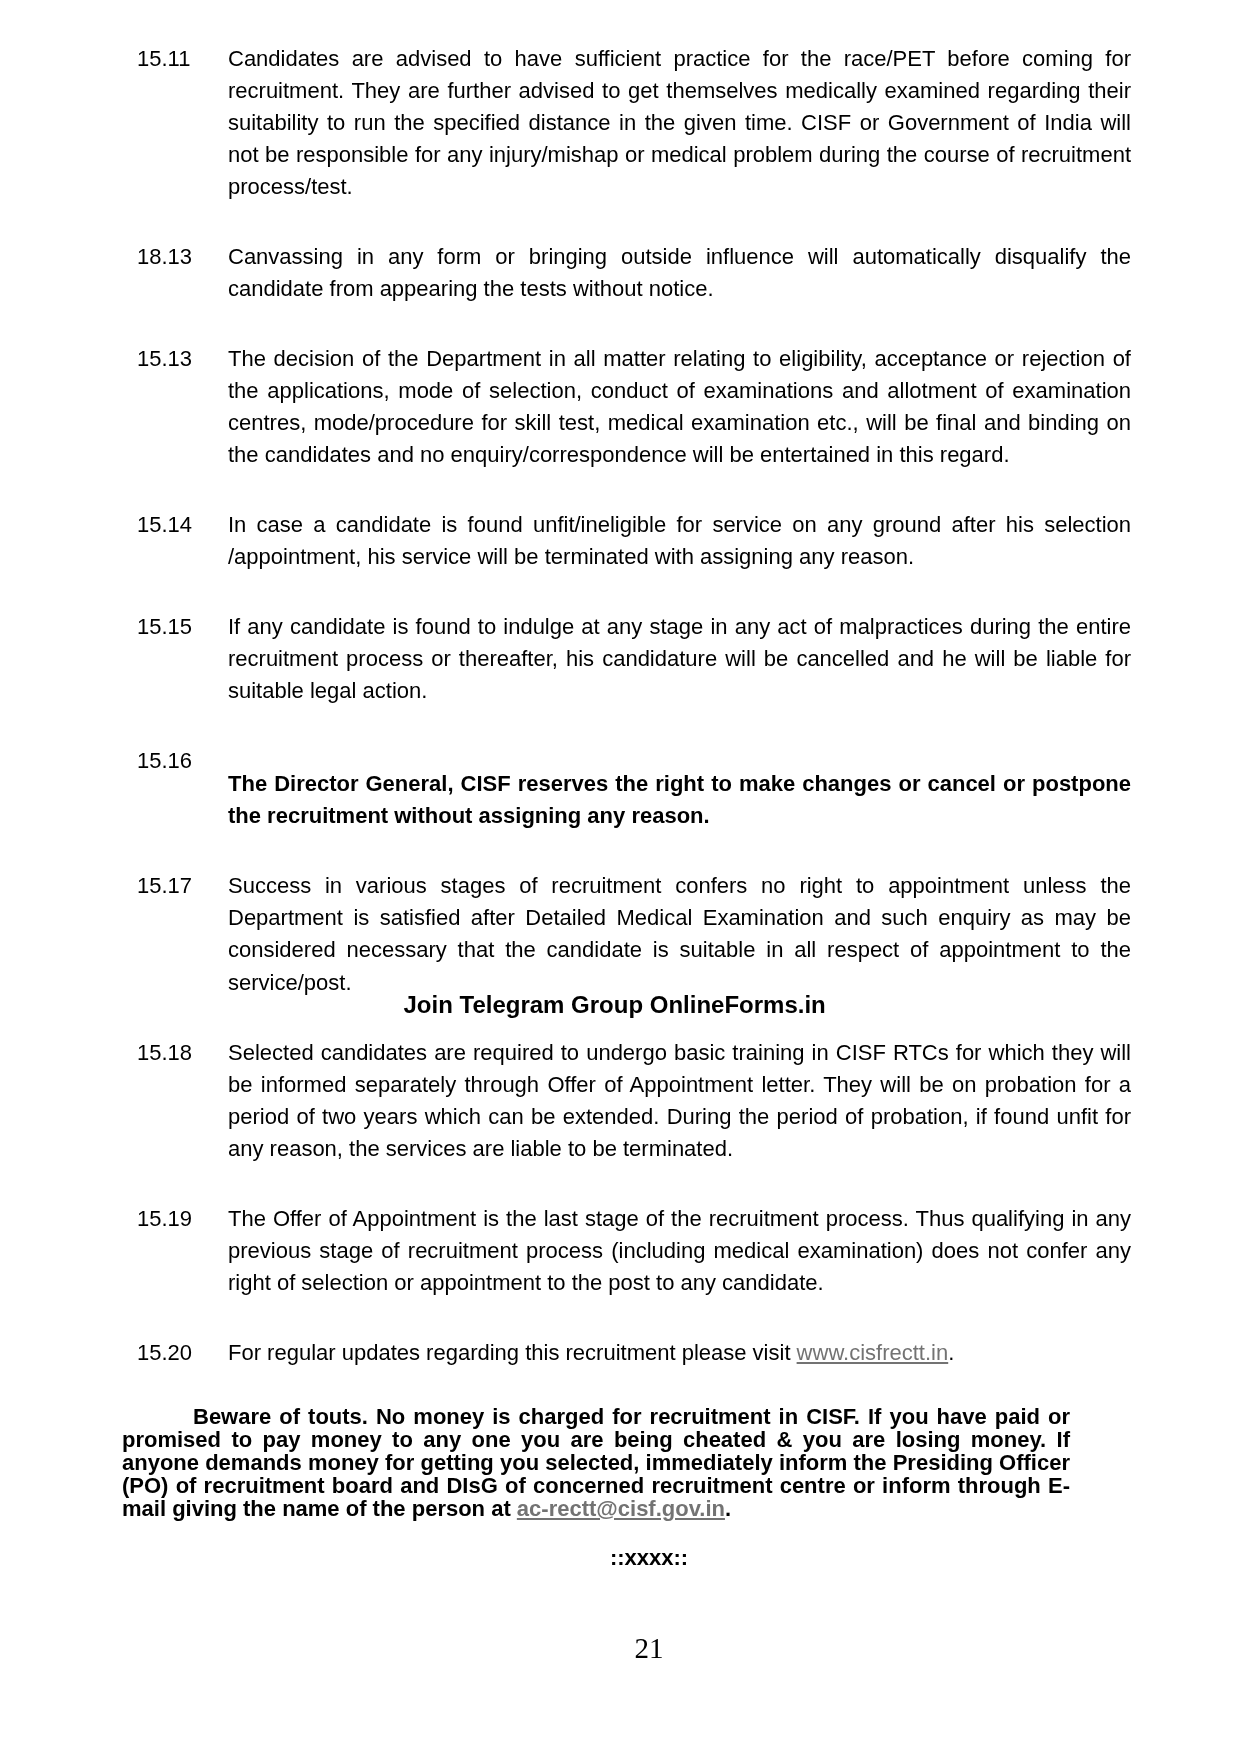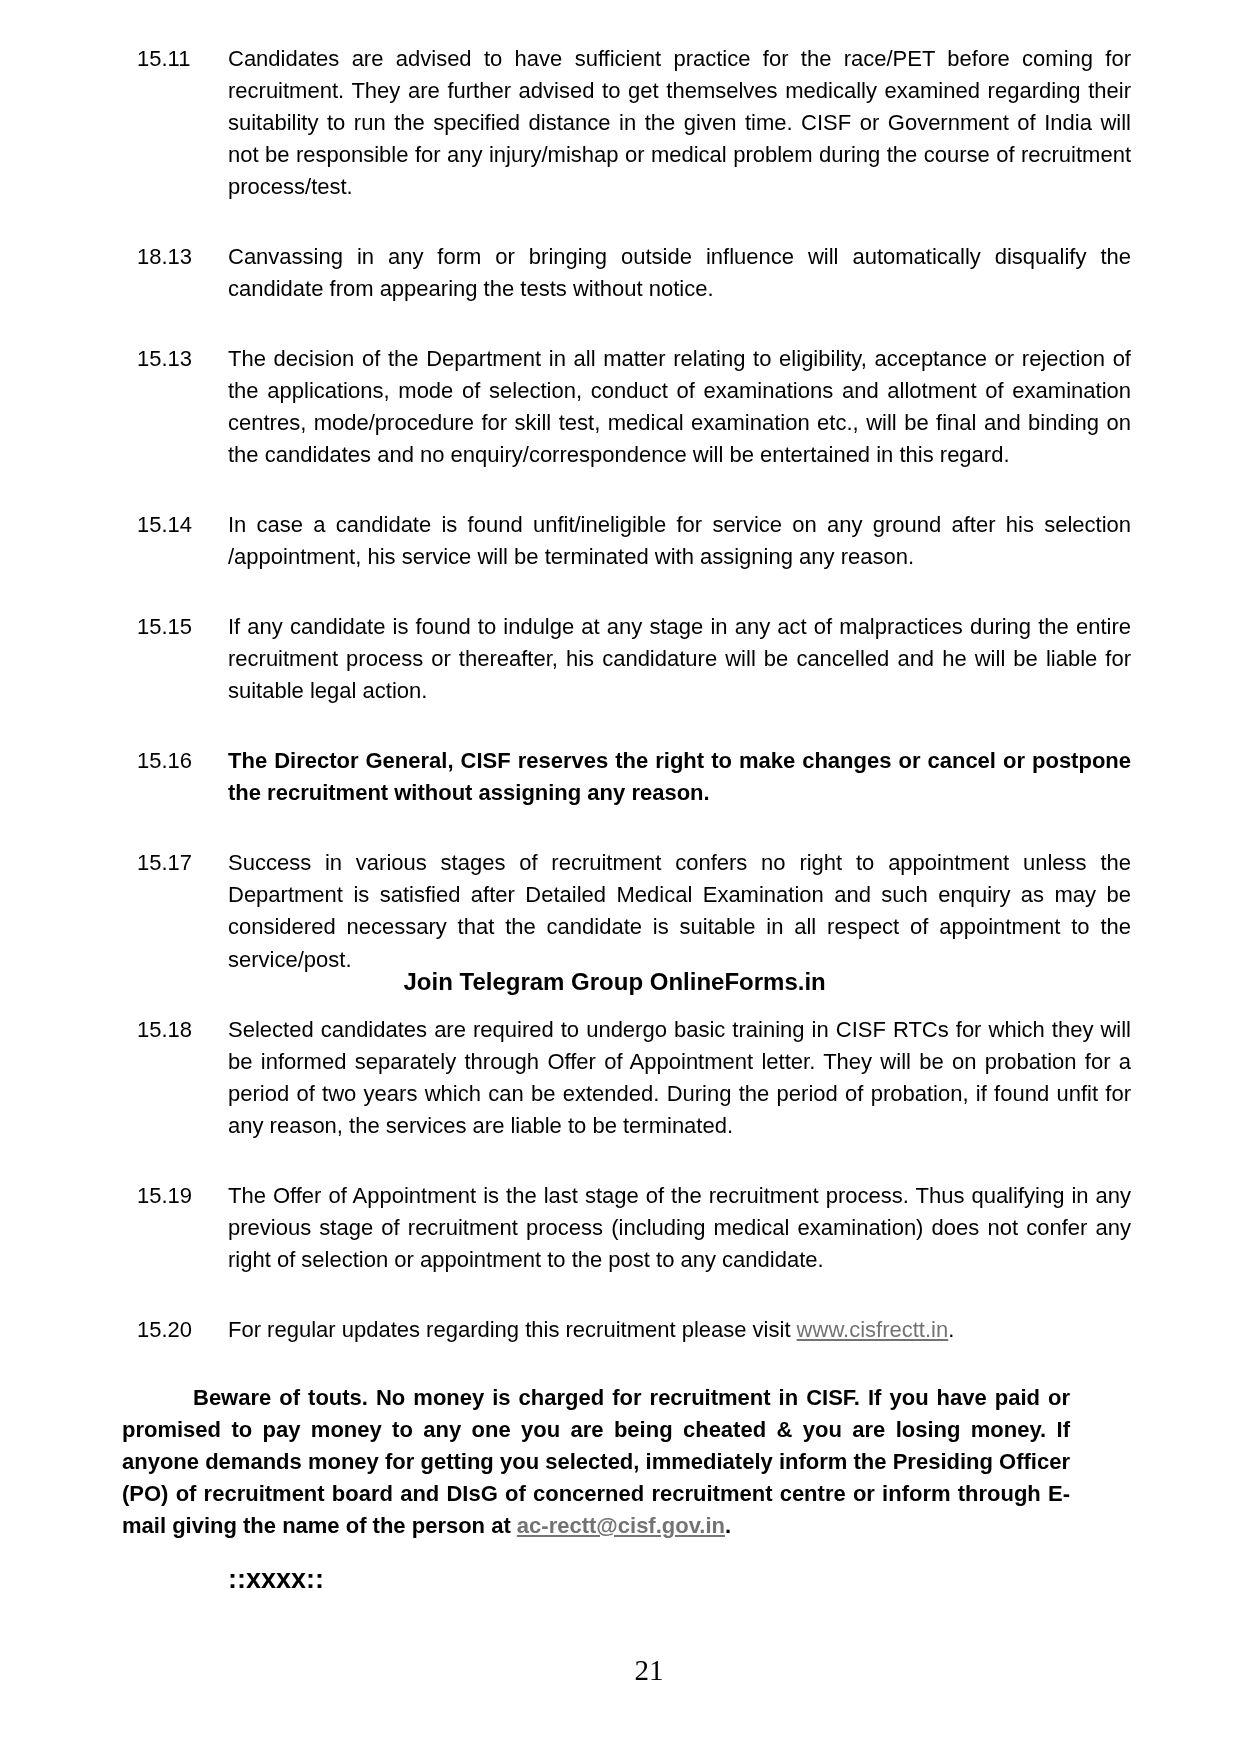--- a/index.html
+++ b/index.html
@@ -22,48 +22,49 @@
     margin: 0 0 38px 0;
   }
   .pnum {
     flex: 0 0 91px;
   }
   .ptext {
     flex: 1 1 auto;
     text-align: justify;
   }
   .para.tight { margin-bottom: 36px; }
-  .bold { font-weight: bold; }
+  .bold { font-weight: bold; margin-top: 23px; }
   .watermark {
     font-weight: bold;
     font-size: 24px;
     white-space: nowrap;
     margin-left: 52px;
     position: relative;
     top: 23px;
   }
   a.link {
     color: #737373;
     text-decoration: underline;
     cursor: pointer;
   }
   .notice {
     font-weight: bold;
     font-size: 22px;
-    line-height: 32px;
+    line-height: 23px;
     text-align: justify;
     margin-left: -15px;
     width: 948px;
     text-indent: 71px;
   }
   .end-marker-row {
     margin-left: 91px;
     width: 842px;
+    text-align: center;
     font-weight: bold;
-    font-size: 27px;
+    font-size: 22px;
     line-height: 29px;
     margin-top: 23px;
   }
   .page-number-row {
     margin-left: 91px;
     width: 842px;
     text-align: center;
     font-family: "Liberation Serif", serif;
     font-size: 29px;
     line-height: 32px;

